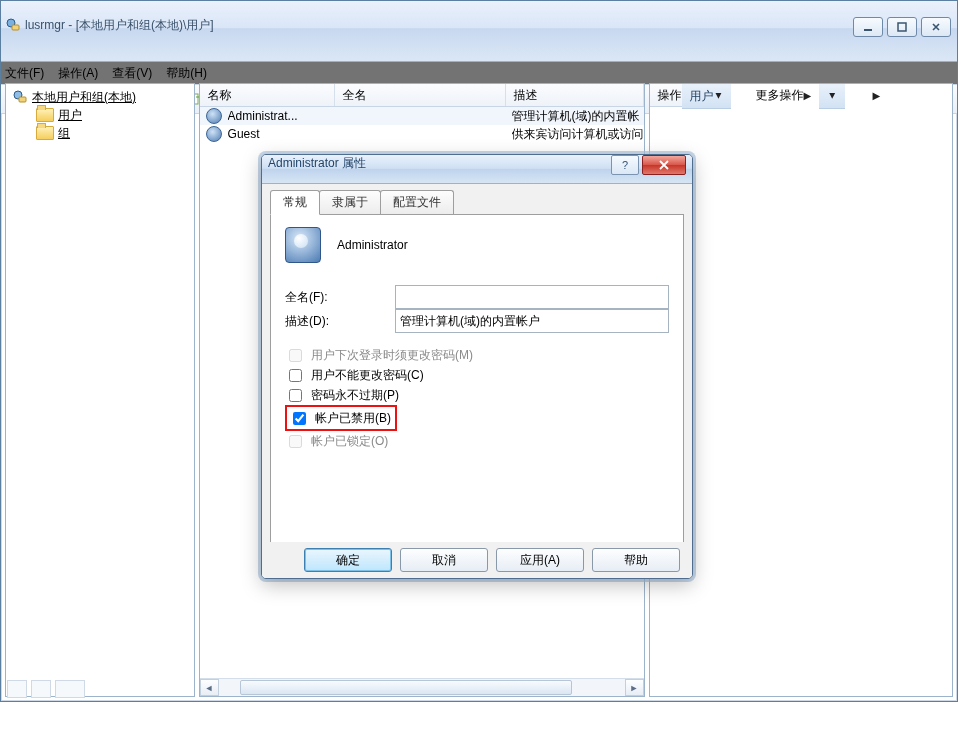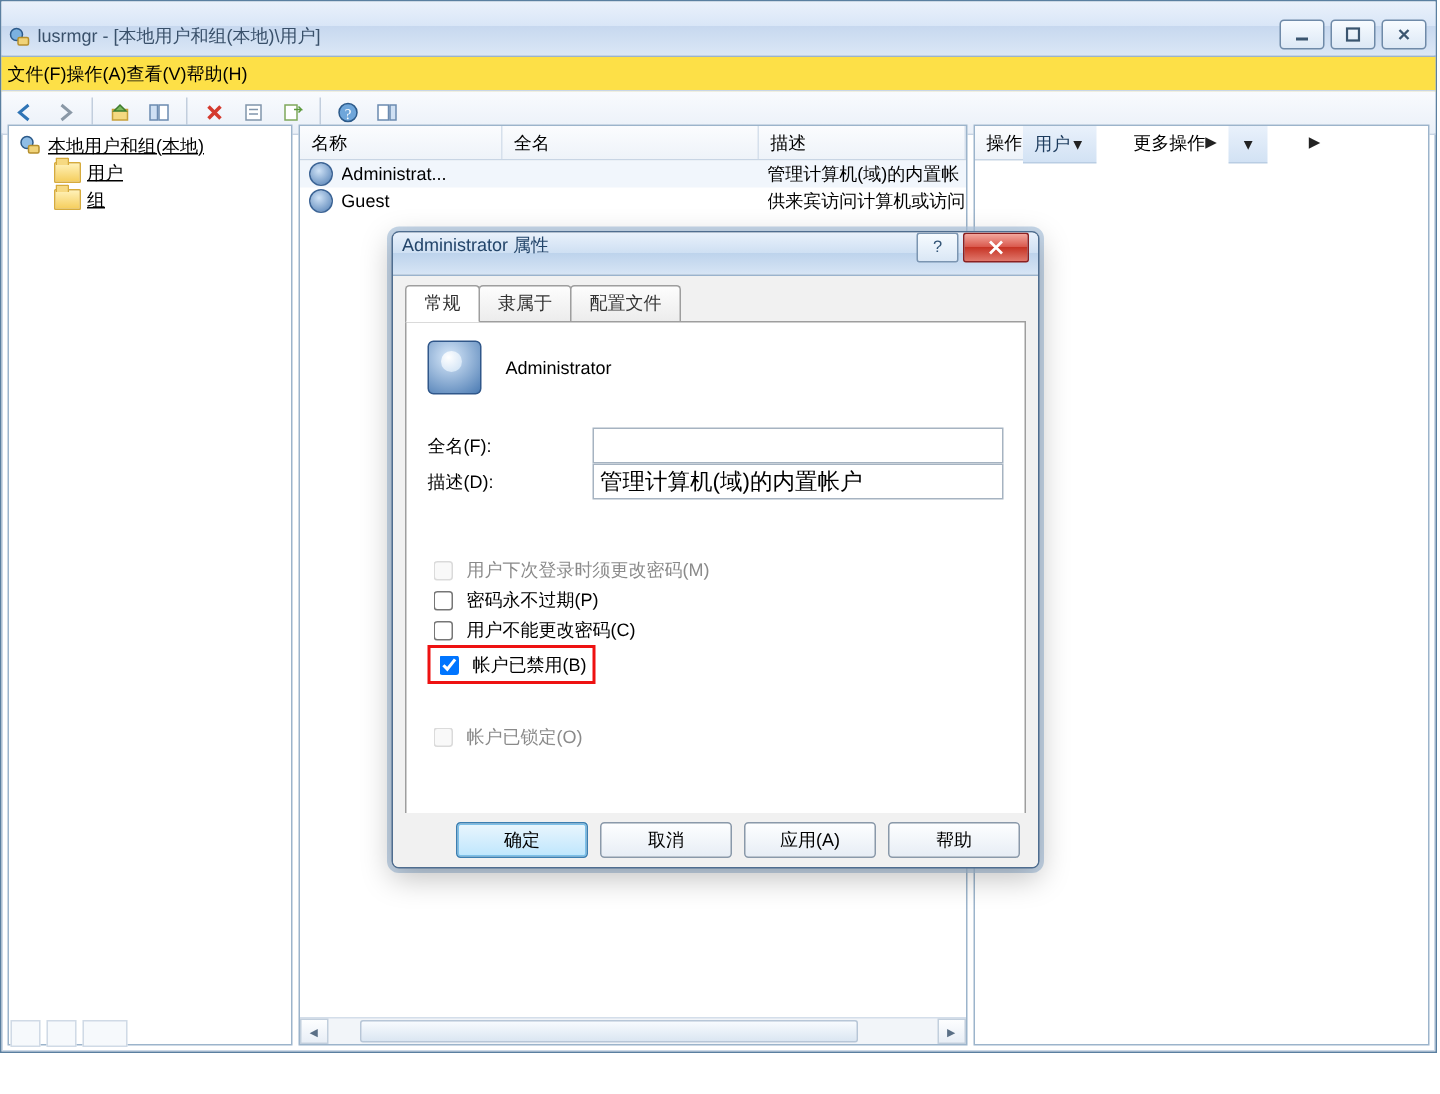--- a/index.html
+++ b/index.html
@@ -15,44 +15,45 @@
     position: absolute; left: 0; top: 0; width: 956px; height: 700px;
     border: 1px solid #5a7fa0;
     background: #fff;
     box-shadow: 0 0 0 1px #cdd9e7 inset;
   }
   
   .titlebar {
     height: 28px;
     background: linear-gradient(#eaf1fb, #d9e6f7 45%, #c7d8ef 46%, #dbe7f6);
     border-bottom: 1px solid #9ab3cd;
-    display: flex; align-items: flex-end;
-    padding: 4px 4px;
+    display: flex; align-items: flex-start;
+    padding: 16px 4px;
   }
   .titlebar .app-icon {
     width: 16px; height:16px; margin-right: 4px;
     display: inline-flex; align-items:center;
   }
   .titlebar .title-text { color: #39506a; flex: 1; }
   .win-btns { display: flex; gap: 4px; margin-right: 2px;}
   .win-btn {
     width: 28px; height: 18px;
     border: 1px solid #6f8aa8;
     border-radius: 3px;
     background: linear-gradient(#f7fbff,#dce8f5);
     display: flex; align-items:center; justify-content:center;
     color:#3a556f;
   }
   
   .menubar {
     height: 22px;
     display: flex; align-items: center;
-    background: #fde047;
+    background: #737373;
     border-bottom: 1px solid #c9d6e6;
     padding-left: 4px;
+    gap: 14px;
   }
   .menubar span { cursor: default; }
   
   .toolbar {
     height: 28px;
     background: linear-gradient(#f9fbfe,#eaf0f8);
     border-bottom: 1px solid #c7d4e4;
     display:flex; align-items:center;
     padding: 0 4px;
     gap: 2px;
@@ -231,25 +232,25 @@
     position:relative;
   }
   .big-user-icon::after{
     content:""; position:absolute; left:8px; top:6px; width:14px; height:14px;
     border-radius:50%; background:radial-gradient(circle at 35% 30%, #fff, #c9def3);
   }
   .form-row{ display:flex; align-items:center; }
   .form-row label{ width:110px; }
   .form-row input[type=text]{
     flex:1; height:20px; border:1px solid #a6b3c1; padding:1px 4px;
-    font-family:inherit; font-size:15px;
+    font-family:inherit; font-size:12px;
   }
   .chk-row{ display:flex; align-items:center; gap:6px; height:20px;}
   .chk-row input{ width:13px; height:13px; }
-  .chk-row.disabled{ color:#8a8a8a;margin-top:25px; }
+  .chk-row.disabled{ color:#8a8a8a; }
   .chk-row.disabled input{ filter:grayscale(1) opacity(.8); }
   .highlight-box{
     border:2px solid #e11; padding:1px 4px 1px 2px; width:fit-content;
   }
   .dlg-buttons{
     position:absolute; left:0; right:0; bottom:0; height:36px;
     display:flex; align-items:center; justify-content:flex-end;
     padding:0 12px; gap:8px;
     background:#f1f1f1;
   }
@@ -486,25 +487,25 @@
     </div>
 
     <div style="height:12px"></div>
 
     <div class="chk-row disabled">
       <input type="checkbox" disabled="" style="">
       <span>用户下次登录时须更改密码(M)</span>
     </div>
     <div class="chk-row">
       <input type="checkbox" style="">
-      <span>密码永不过期(P)</span>
+      <span>用户不能更改密码(C)</span>
     </div>
     <div class="chk-row">
       <input type="checkbox" style="">
-      <span>用户不能更改密码(C)</span>
+      <span>密码永不过期(P)</span>
     </div>
     <div class="highlight-box">
       <div class="chk-row">
         <input type="checkbox" checked="" style="">
         <span>帐户已禁用(B)</span>
       </div>
     </div>
     <div class="chk-row disabled">
       <input type="checkbox" disabled="" style="">
       <span>帐户已锁定(O)</span>

